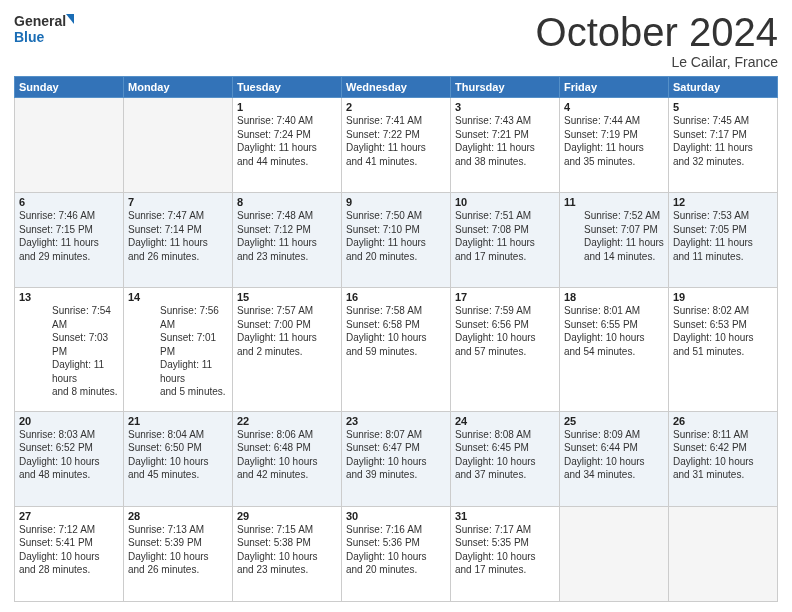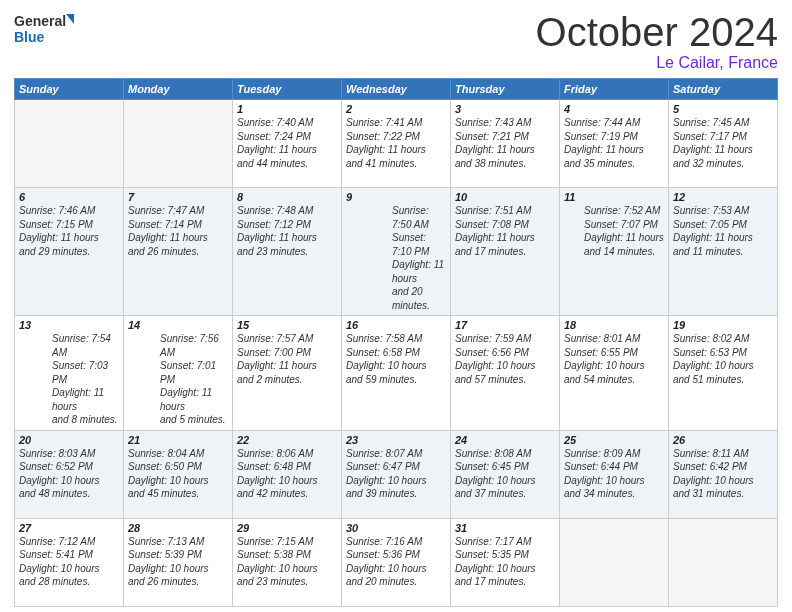--- a/index.html
+++ b/index.html
@@ -31,29 +31,28 @@
     .title-block {
       text-align: right;
     }
     .month-title {
       font-size: 40px;
       font-weight: normal;
       color: #333;
       line-height: 1.1;
     }
     .location {
-      font-size: 16px;
-      color: #6d28d9;
+      font-size: 14px;
+      color: #404040;
     }
     .calendar {
       flex: 1;
       border-collapse: collapse;
       width: 100%;
       table-layout: fixed;
-      font-style: italic;
     }
     .calendar th {
       background-color: #3373b8;
       color: #fff;
       font-size: 11px;
       font-weight: bold;
       padding: 4px 4px;
       border: 1px solid #5590c8;
       text-align: left;
     }
@@ -172,21 +171,21 @@
           </td>
           <td>
             <span class="day-number">8</span>
             <div class="cell-content" style="white-space: pre-line;">Sunrise: 7:48 AM
 Sunset: 7:12 PM
 Daylight: 11 hours
 and 23 minutes.</div>
           </td>
           <td>
             <span class="day-number">9</span>
-            <div class="cell-content" style="white-space: pre-line; margin-left: 46px;">Sunrise: 7:50 AM
+            <div class="cell-content" style="white-space: pre-line;">Sunrise: 7:50 AM
 Sunset: 7:10 PM
 Daylight: 11 hours
 and 20 minutes.</div>
           </td>
           <td>
             <span class="day-number">10</span>
             <div class="cell-content" style="white-space: pre-line;">Sunrise: 7:51 AM
 Sunset: 7:08 PM
 Daylight: 11 hours
 and 17 minutes.</div>

